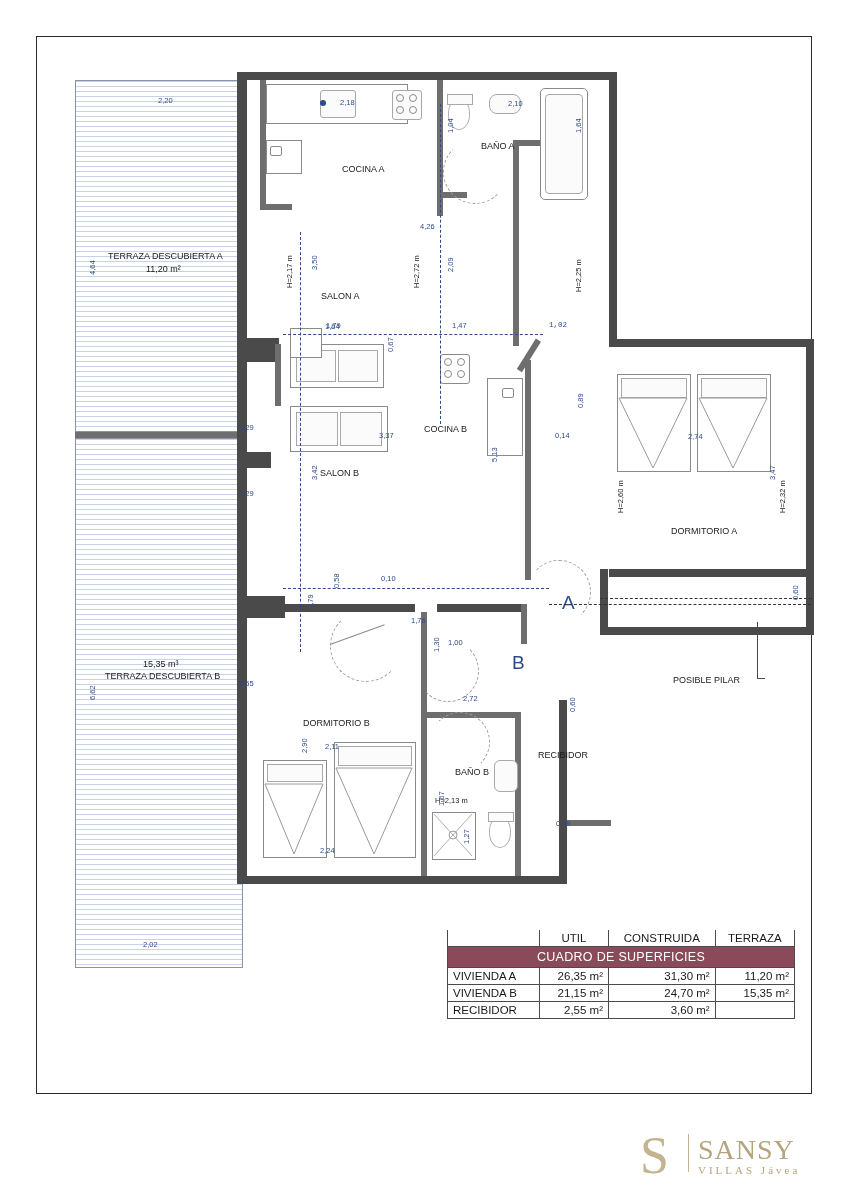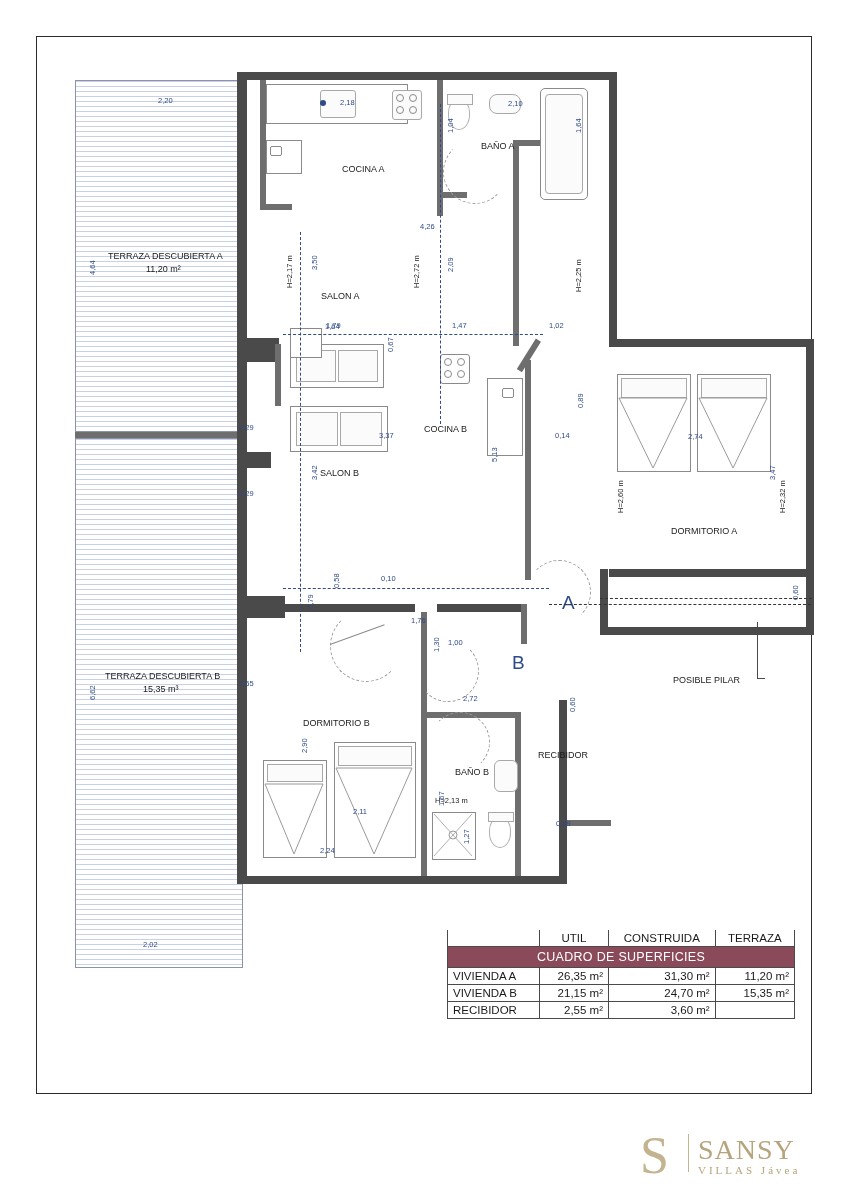--- a/index.html
+++ b/index.html
@@ -62,21 +62,21 @@
 
   <div class="frame"></div>
 
   <div class="abs terrace" style="left:75px;top:80px;width:168px;height:352px;"></div>
   <div class="abs terrace" style="left:75px;top:438px;width:168px;height:530px;"></div>
   <div class="abs" style="left:75px;top:432px;width:168px;height:6px;background:#6e6e6e;"></div>
 
   <div class="lbl c" style="left:108px;top:251px;">TERRAZA DESCUBIERTA A</div>
   <div class="lbl c" style="left:146px;top:264px;">11,20 m²</div>
   <div class="lbl c" style="left:105px;top:671px;">TERRAZA DESCUBIERTA B</div>
-  <div class="lbl c" style="left:143px;top:684px;">15,35 m³</div>
+  <div class="lbl c" style="left:143px;top:659px;">15,35 m³</div>
 
   <div class="dim" style="left:158px;top:96px;">2,20</div>
   <div class="dim rot" style="left:88px;top:275px;">4,64</div>
   <div class="dim rot" style="left:88px;top:700px;">6,62</div>
   <div class="dim" style="left:143px;top:940px;">2,02</div>
 
   <div class="abs wall" style="left:237px;top:72px;width:10px;height:812px;"></div>
 
   <div class="abs wall" style="left:237px;top:72px;width:380px;height:8px;"></div>
 
@@ -195,21 +195,21 @@
   <div class="furn2" style="left:267px;top:764px;width:54px;height:16px;"></div>
   <svg class="abs" style="left:263px;top:782px;width:62px;height:74px;">
     <polyline points="2,2 60,2 31,72 2,2" fill="none" stroke="#9a9a9a" stroke-width="1"></polyline>
   </svg>
   <div class="furn" style="left:334px;top:742px;width:80px;height:114px;"></div>
   <div class="furn2" style="left:338px;top:746px;width:72px;height:18px;"></div>
   <svg class="abs" style="left:334px;top:766px;width:80px;height:90px;">
     <polyline points="2,2 78,2 40,88 2,2" fill="none" stroke="#9a9a9a" stroke-width="1"></polyline>
   </svg>
   <div class="dim" style="left:300px;top:753px;transform:rotate(-90deg);transform-origin:left top;">2,90</div>
-  <div class="dim" style="left:325px;top:807px;margin-left:28px;">2,11</div>
+  <div class="dim" style="left:325px;top:742px;">2,11</div>
   <div class="dim" style="left:320px;top:846px;">2,24</div>
 
   <div class="furn" style="left:432px;top:812px;width:42px;height:46px;"></div>
   <svg class="abs" style="left:432px;top:812px;width:42px;height:46px;">
     <line x1="2" y1="2" x2="40" y2="44" stroke="#b0b0b0" stroke-width="1"></line>
     <line x1="40" y1="2" x2="2" y2="44" stroke="#b0b0b0" stroke-width="1"></line>
     <circle cx="21" cy="23" r="4" fill="none" stroke="#9a9a9a" stroke-width="1"></circle>
   </svg>
   <div class="furn2" style="left:494px;top:760px;width:22px;height:30px;border-radius:6px;"></div>
   <div class="abs arc" style="left:489px;top:818px;width:22px;height:30px;border-radius:40% 40% 50% 50%;"></div>
@@ -231,21 +231,21 @@
   <div class="dash" style="left:283px;top:588px;width:266px;"></div>
   <div class="dashdk" style="left:549px;top:604px;width:262px;"></div>
   <div class="dashdk" style="left:600px;top:598px;width:212px;"></div>
 
   <div class="dim rot" style="left:310px;top:270px;">3,50</div>
   <div class="dim" style="left:420px;top:222px;">4,26</div>
   <div class="dim rot" style="left:446px;top:272px;">2,09</div>
   <div class="dim" style="left:326px;top:321px;">1,79</div>
   <div class="dim rot" style="left:386px;top:352px;">0,67</div>
   <div class="dim" style="left:452px;top:321px;">1,47</div>
-  <div class="dim" style="left:549px;top:321px;">1,02</div>
+  <div class="dim" style="left:549px;top:321px;font-family:Liberation Mono, monospace;">1,02</div>
   <div class="dim rot" style="left:576px;top:408px;">0,89</div>
   <div class="dim" style="left:555px;top:431px;">0,14</div>
   <div class="dim" style="left:239px;top:423px;">0,29</div>
   <div class="dim" style="left:239px;top:489px;">0,29</div>
   <div class="dim" style="left:239px;top:679px;">2,55</div>
   <div class="dim rot" style="left:310px;top:480px;">3,42</div>
   <div class="dim" style="left:379px;top:431px;">3,37</div>
   <div class="dim rot" style="left:490px;top:462px;">5,13</div>
   <div class="dim" style="left:381px;top:574px;">0,10</div>
   <div class="dim rot" style="left:332px;top:588px;">0,58</div>

